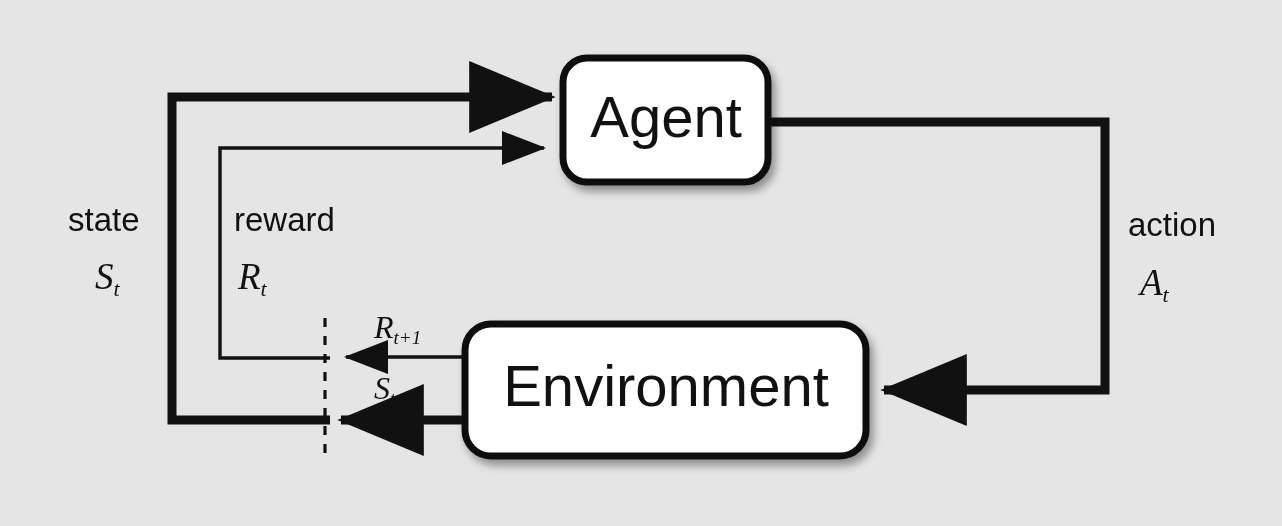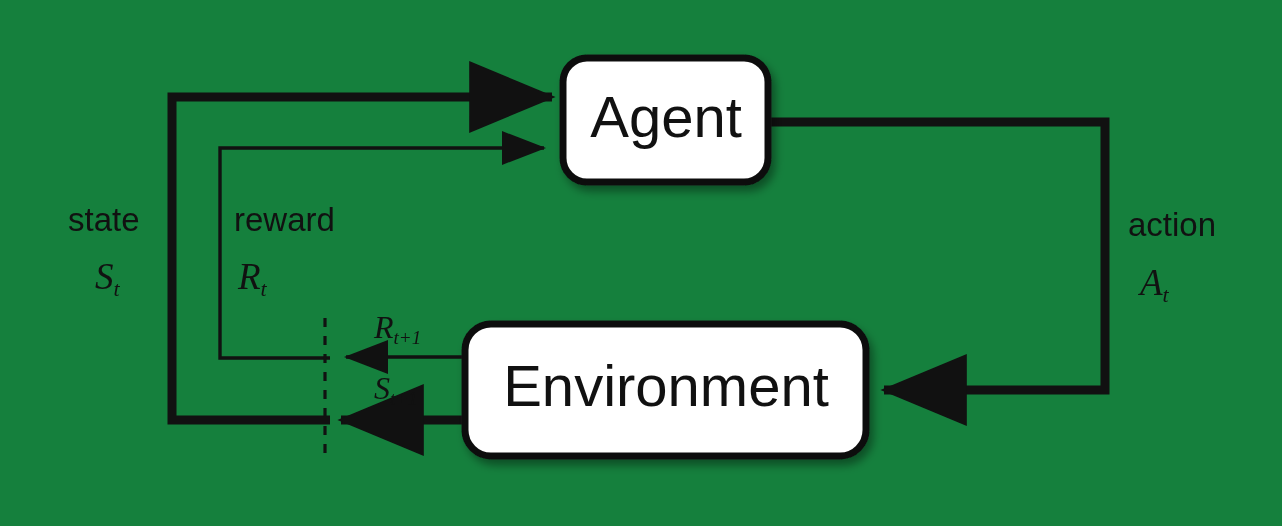--- a/index.html
+++ b/index.html
@@ -4,21 +4,21 @@
 <style>
   html, body {
     margin: 0;
     padding: 0;
     background: #ffffff;
   }
   #canvas {
     position: relative;
     width: 1282px;
     height: 526px;
-    background: #15803d;
+    background: #e5e5e5;
     overflow: hidden;
     font-family: "Liberation Sans", sans-serif;
   }
   svg.diagram {
     position: absolute;
     top: 0;
     left: 0;
     width: 1282px;
     height: 526px;
     display: block;

